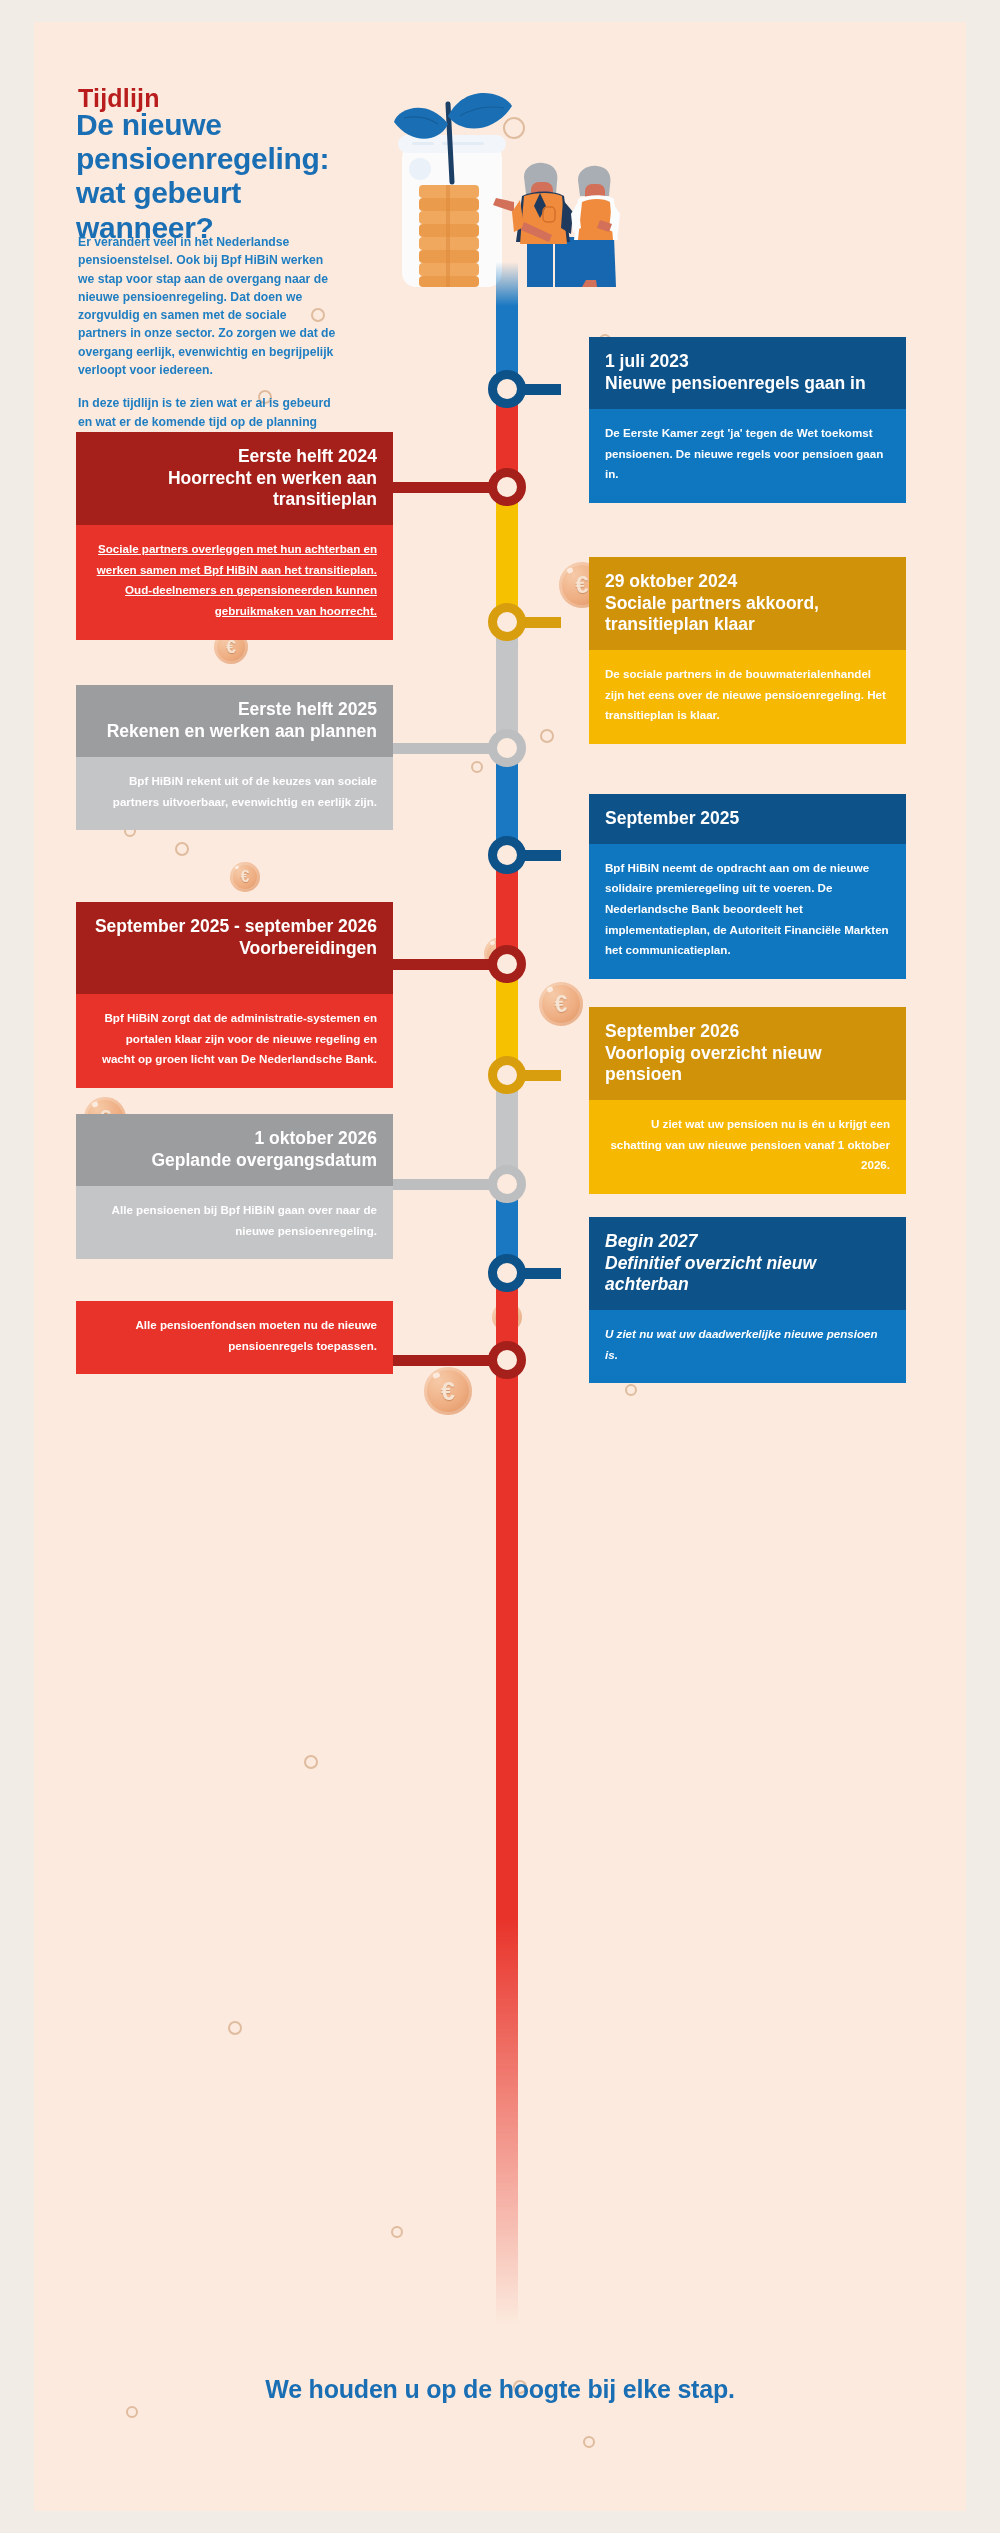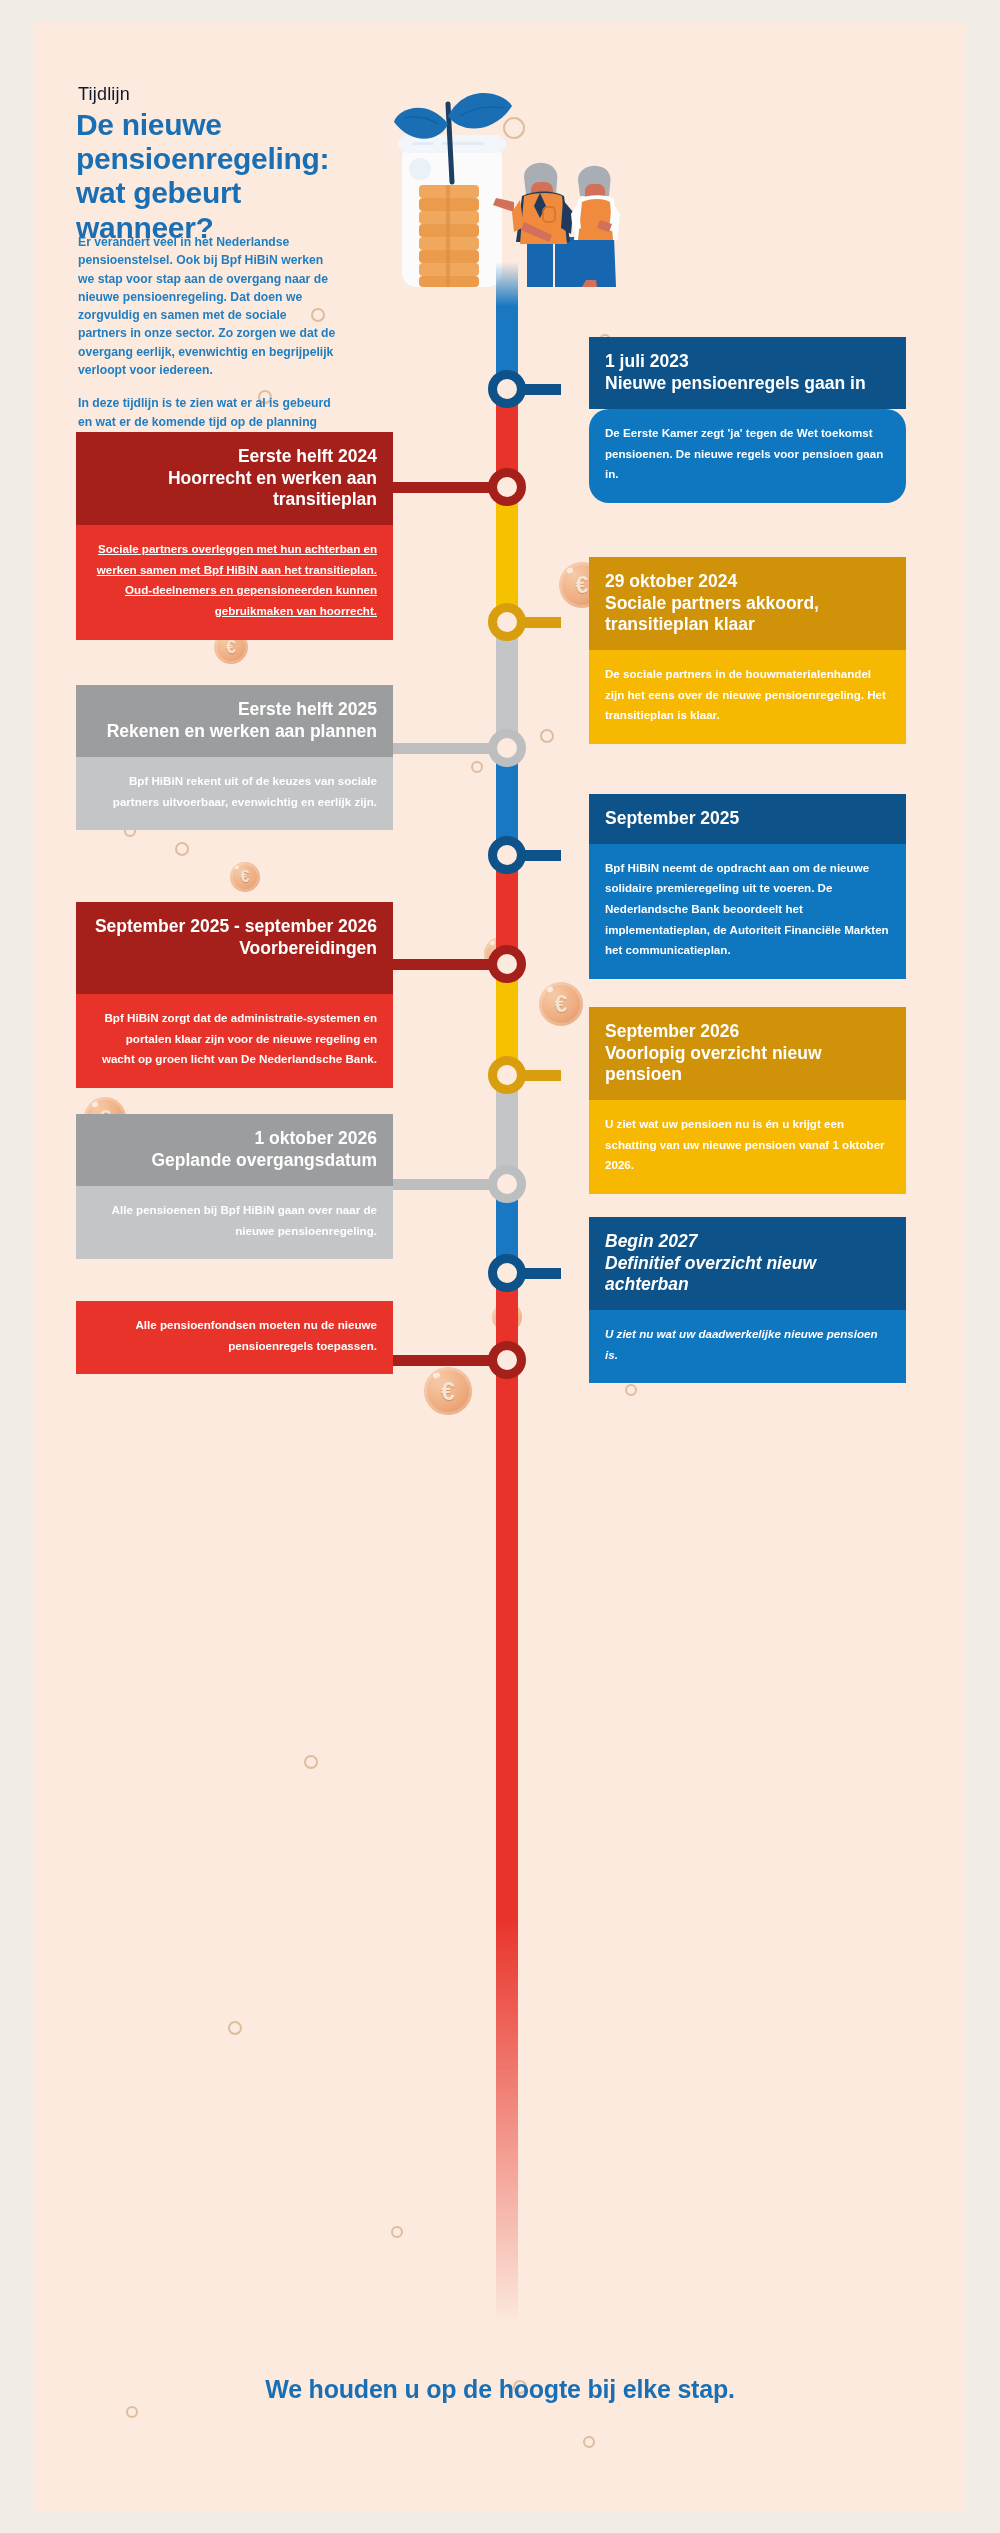--- a/index.html
+++ b/index.html
@@ -47,21 +47,21 @@
     position:absolute; left:18%; top:12%;
     width:14%; height:11%;
     background:rgba(255,255,255,.65);
     transform:rotate(-20deg);
     border-radius:2px;
   }
 
   
   .eyebrow {
     position: absolute; left: 44px; top: 62px;
-    color: #0f172a; font-size: 18px; font-weight: normal; letter-spacing: .2px;
+    color: #b91c1c; font-size: 25px; font-weight: bold; letter-spacing: .2px;
   }
   .headline {
     position: absolute; left: 42px; top: 86px; width: 300px;
     color: #1a6fb4; font-size: 30px; font-weight: bold; line-height: 1.14;
     letter-spacing: -.3px;
   }
   .intro {
     position: absolute; left: 44px; top: 211px; width: 258px;
     color: #1f7ec2; font-size: 12.2px; font-weight: bold; line-height: 1.5;
   }
@@ -231,21 +231,21 @@
         <div class="spine" style="left: 462px; top: 1162px; height: 91px; background: rgb(26, 120, 194);"></div>
         <div class="spine" style="left: 462px; top: 1251px; height: 89px; background: rgb(232, 51, 42);"></div>
         <div class="spine fadeBot" style="left: 462px; top: 1338px; height: 964px; background: rgb(232, 51, 42);"></div>
         <div class="stub" style="background: rgb(13, 82, 137); top: 362px; left: 473px; width: 54px;"></div>
         <div class="node" style="top: 348px; border-color: rgb(13, 82, 137);"></div>
         <div class="card right" style="top: 315px; left: 527px;">
           <div class="head" style="background: rgb(13, 82, 137); min-height: 72px;">
             <div>1 juli 2023</div>
             <div>Nieuwe pensioenregels gaan in</div>
           </div>
-          <div class="body" style="background: rgb(15, 118, 192); border-radius: 20px;">De Eerste Kamer zegt 'ja' tegen de Wet toekomst pensioenen. De nieuwe regels voor pensioen gaan in.</div>
+          <div class="body" style="background: rgb(15, 118, 192);">De Eerste Kamer zegt 'ja' tegen de Wet toekomst pensioenen. De nieuwe regels voor pensioen gaan in.</div>
         </div>
         <div class="stub" style="background: rgb(165, 32, 26); top: 460px; left: 359px; width: 114px;"></div>
         <div class="node" style="top: 446px; border-color: rgb(165, 32, 26);"></div>
         <div class="card left" style="top: 410px; left: 14px;">
           <div class="head" style="background: rgb(165, 32, 26); min-height: 72px;">
             <div>Eerste helft 2024</div>
             <div>Hoorrecht en werken aan transitieplan</div>
           </div>
           <div class="body" style="background: rgb(232, 51, 42); text-decoration: underline;">Sociale partners overleggen met hun achterban en werken samen met Bpf HiBiN aan het transitieplan. Oud-deelnemers en gepensioneerden kunnen gebruikmaken van hoorrecht.</div>
         </div>
@@ -284,21 +284,21 @@
           </div>
           <div class="body" style="background: rgb(232, 51, 42);">Bpf HiBiN zorgt dat de administratie-systemen en portalen klaar zijn voor de nieuwe regeling en wacht op groen licht van De Nederlandsche Bank.</div>
         </div>
         <div class="stub" style="background: rgb(217, 158, 13); top: 1048px; left: 473px; width: 54px;"></div>
         <div class="node" style="top: 1034px; border-color: rgb(217, 158, 13);"></div>
         <div class="card right" style="top: 985px; left: 527px;">
           <div class="head" style="background: rgb(207, 146, 9); min-height: 72px;">
             <div>September 2026</div>
             <div>Voorlopig overzicht nieuw pensioen</div>
           </div>
-          <div class="body" style="background: rgb(246, 184, 0);">U ziet wat uw pensioen nu is én u krijgt een schatting van uw nieuwe pensioen vanaf 1 oktober 2026.</div>
+          <div class="body" style="background: rgb(246, 184, 0); text-align: right;">U ziet wat uw pensioen nu is én u krijgt een schatting van uw nieuwe pensioen vanaf 1 oktober 2026.</div>
         </div>
         <div class="stub" style="background: rgb(189, 190, 192); top: 1157px; left: 359px; width: 114px;"></div>
         <div class="node" style="top: 1143px; border-color: rgb(189, 190, 192);"></div>
         <div class="card left" style="top: 1092px; left: 14px;">
           <div class="head" style="background: rgb(156, 157, 159); min-height: 72px;">
             <div>1 oktober 2026</div>
             <div>Geplande overgangsdatum</div>
           </div>
           <div class="body" style="background: rgb(196, 197, 199);">Alle pensioenen bij Bpf HiBiN gaan over naar de nieuwe pensioenregeling.</div>
         </div>

